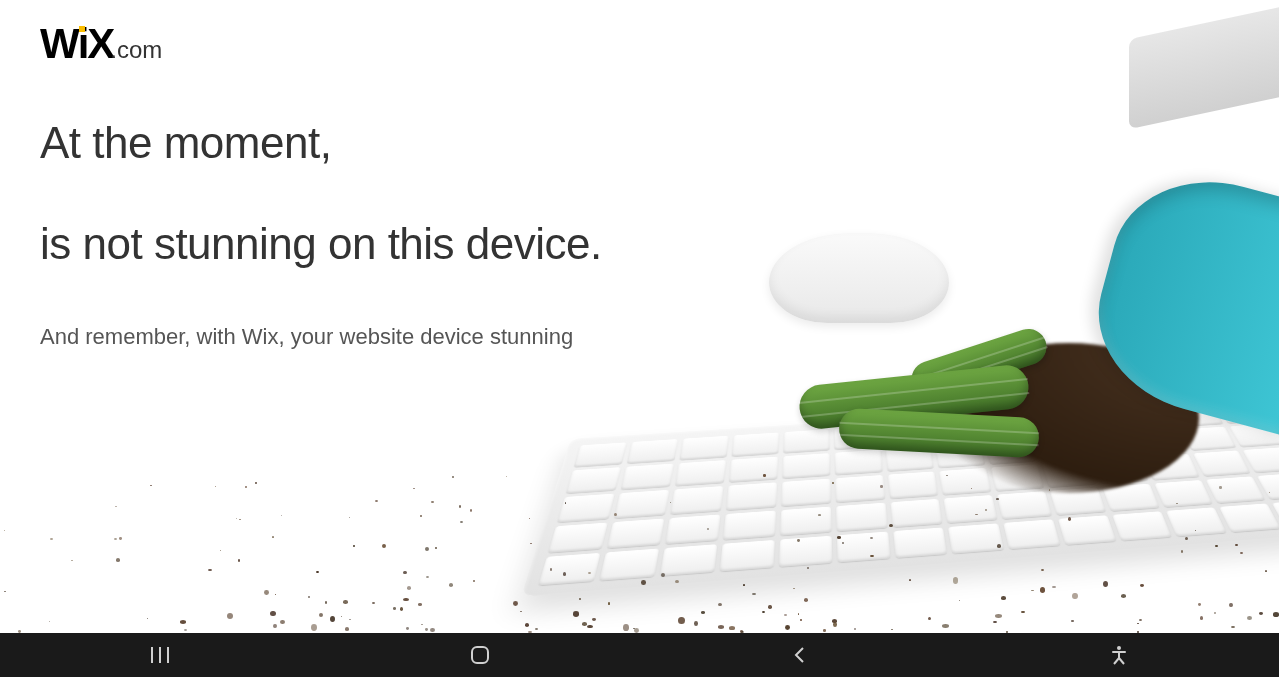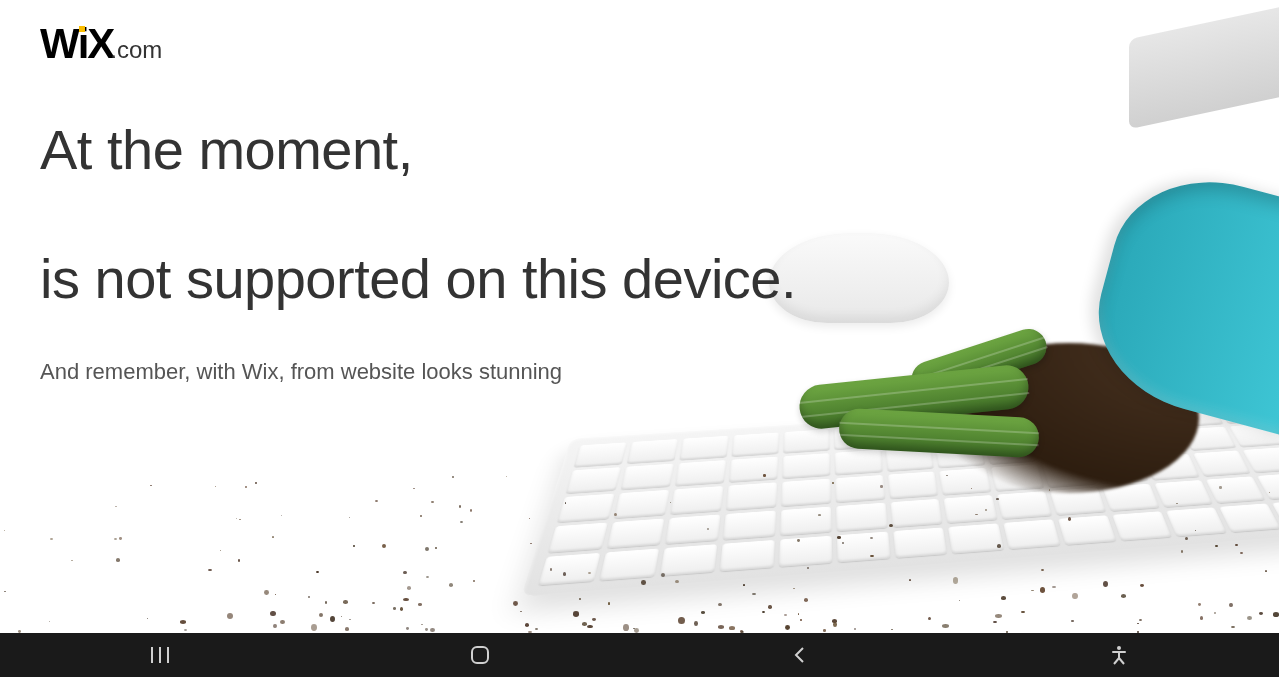--- a/index.html
+++ b/index.html
@@ -47,25 +47,25 @@
       background: #fbbd00;
     }
     .logo-dot-com {
       font-size: 24px;
       font-weight: 300;
       color: #333;
       letter-spacing: 0;
       margin-left: -3px;
     }
     .heading {
-      font-size: 56px;
+      font-size: 44px;
       font-weight: 300;
       color: #333;
       line-height: 1.15;
-      margin-bottom: 16px;
+      margin-bottom: 23px;
       letter-spacing: -0.5px;
     }
     .subtext {
       font-size: 22px;
       font-weight: 300;
       color: #555;
       line-height: 1.35;
       max-width: 620px;
     }
     .illustration {
@@ -227,26 +227,26 @@
 <body>
 
 <div class="main-content">
   <div class="logo">
     <span class="logo-text">W<span class="logo-i">i</span>X</span><span class="logo-dot-com">.com</span>
   </div>
 
   <h1 class="heading">
     <span>At the moment,</span><br>
     <br>
-    <span>is not supported on this device.</span>
+    <span>is not stunning on this device.</span>
   </h1>
 
   <p class="subtext">
     <br>
-    <span>And remember, with Wix, from website looks stunning</span><br>
+    <span>And remember, with Wix, your website device stunning</span><br>
   </p>
 </div>
 
 <div class="monitor-stand"></div>
 
 <div class="illustration">
   <div class="mouse"></div>
   <div class="keyboard">
     <div class="key"></div>
       <div class="key"></div>

